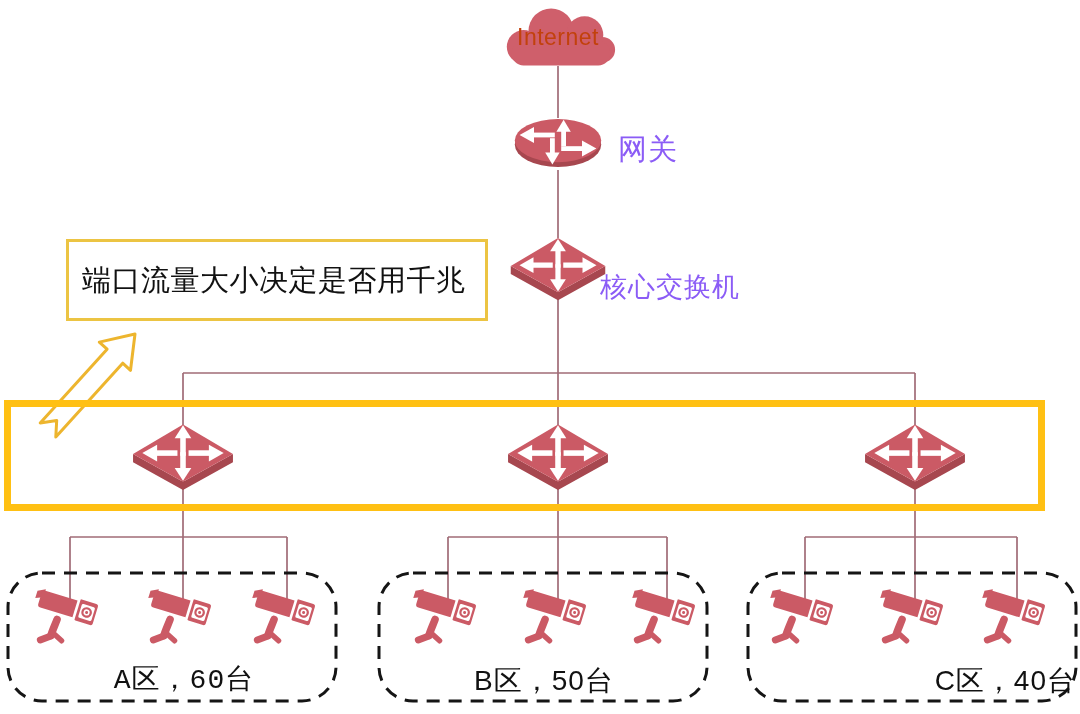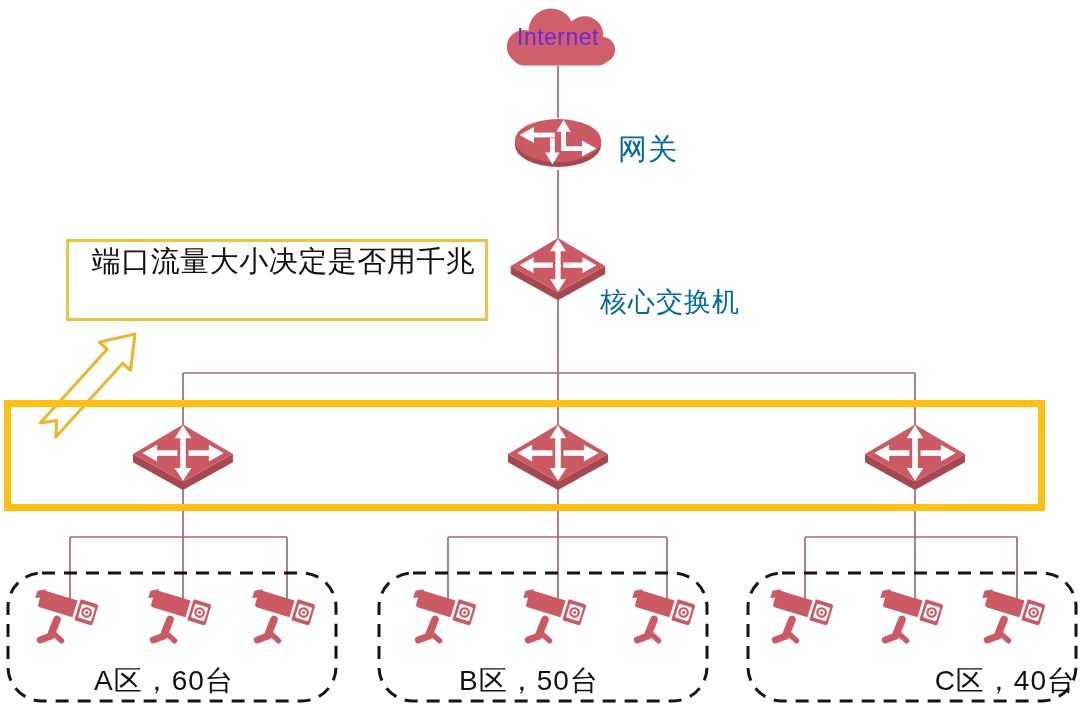--- a/index.html
+++ b/index.html
@@ -8,56 +8,56 @@
     font-family:"Liberation Sans","DejaVu Sans",sans-serif;color:#1c1c1c;
   }
   .abs{position:absolute;}
   svg{display:block;}
   
   #lines{left:0;top:0;z-index:0;}
   
   .callout{
     left:66px;top:239px;width:422px;height:82px;box-sizing:border-box;
     border:3px solid #ecc443;background:#ffffff;z-index:4;
-    display:flex;flex-direction:row;justify-content:center;padding-left:13px;
+    display:flex;flex-direction:column;justify-content:center;padding-left:13px;
   }
   .callout .cl-line{font-size:29px;line-height:38px;font-weight:500;color:#111;letter-spacing:0.5px;white-space:nowrap;}
   
   .band{
     left:4px;top:400px;width:1041px;height:111px;box-sizing:border-box;
     border:7px solid #ffc013;background:transparent;z-index:3;
   }
   
   #arrow{left:38px;top:322px;z-index:2;}
   
-  .nodelabel{font-size:29px;font-weight:500;color:#0369a1;white-space:nowrap;z-index:5;letter-spacing:1px;}
+  .nodelabel{font-size:29px;font-weight:500;color:#8b5cf6;white-space:nowrap;z-index:5;letter-spacing:1px;}
   #gateway-label{left:618px;top:130px;}
-  #core-label{left:600px;top:284px;font-size:27px;}
+  #core-label{left:600px;top:269px;font-size:27px;}
   
   .cloud-text{
-    left:494px;top:24px;width:128px;text-align:center;color:#6d28d9;
+    left:494px;top:24px;width:128px;text-align:center;color:#c2410c;
     font-size:23px;font-weight:500;z-index:6;letter-spacing:0.5px;
   }
   
   .icon{z-index:4;}
   #cloud-icon{left:494px;top:5px;}
   #router-icon{left:510px;top:114px;}
   #core-switch-icon{left:505px;top:231px;}
   .acc-switch{top:417px;}
   #acc-switch-a{left:127px;}
   #acc-switch-b{left:502px;}
   #acc-switch-c{left:859px;}
   .camera{top:589px;z-index:2;}
   
   .zone-label{
     top:664px;height:34px;line-height:34px;text-align:center;
     font-size:28px;font-weight:500;color:#111;z-index:2;letter-spacing:1px;
   }
-  #zone-a-label{left:0;width:328px;}
-  #zone-b-label{left:365px;width:328px;}
+  #zone-a-label{left:20px;width:328px;font-family:Liberation Mono, monospace;}
+  #zone-b-label{left:380px;width:328px;}
   #zone-c-label{left:748px;width:328px;text-align:right;}
 </style>
 </head>
 <body>
 
 <div id="canvas">
 
   <svg width="0" height="0" style="position:absolute" aria-hidden="true">
     <defs>
       <symbol id="sym-cloud" viewBox="0 0 130 66">

